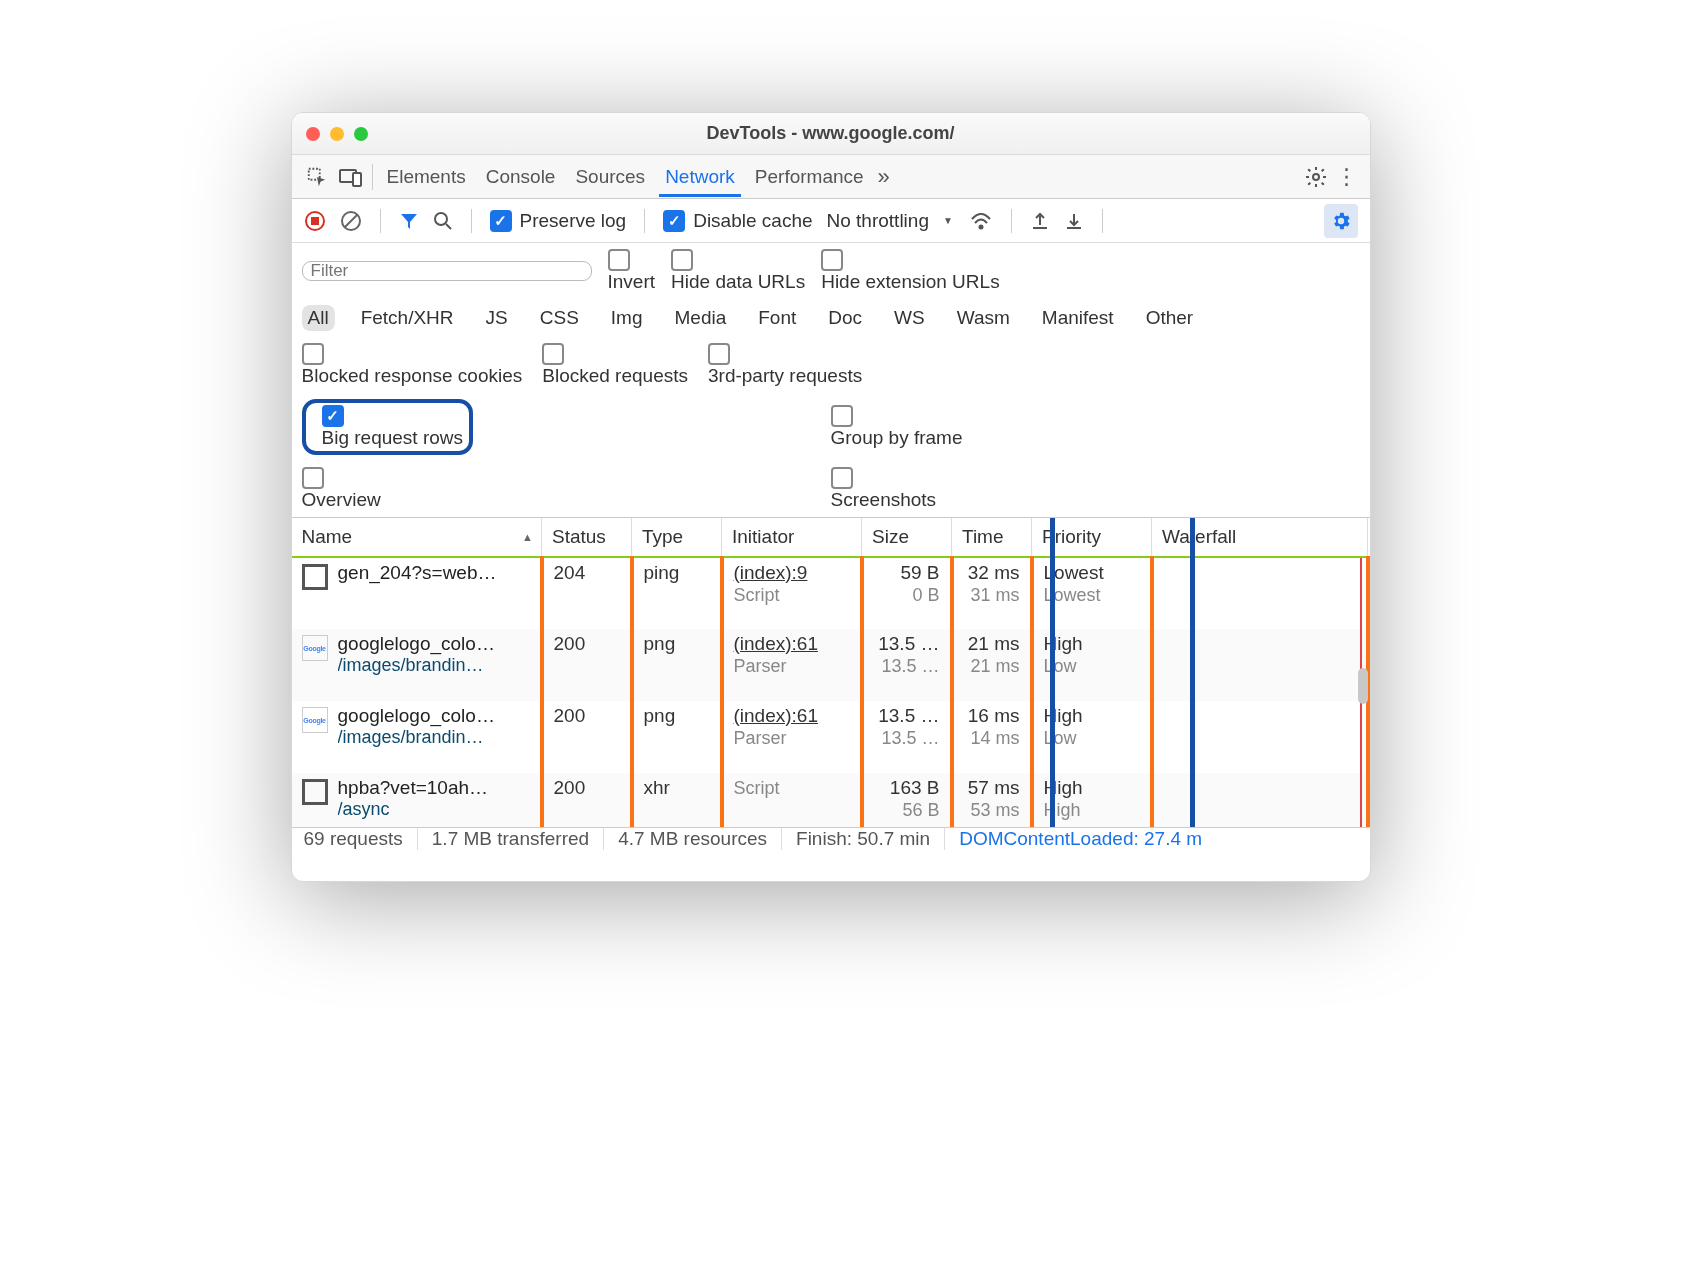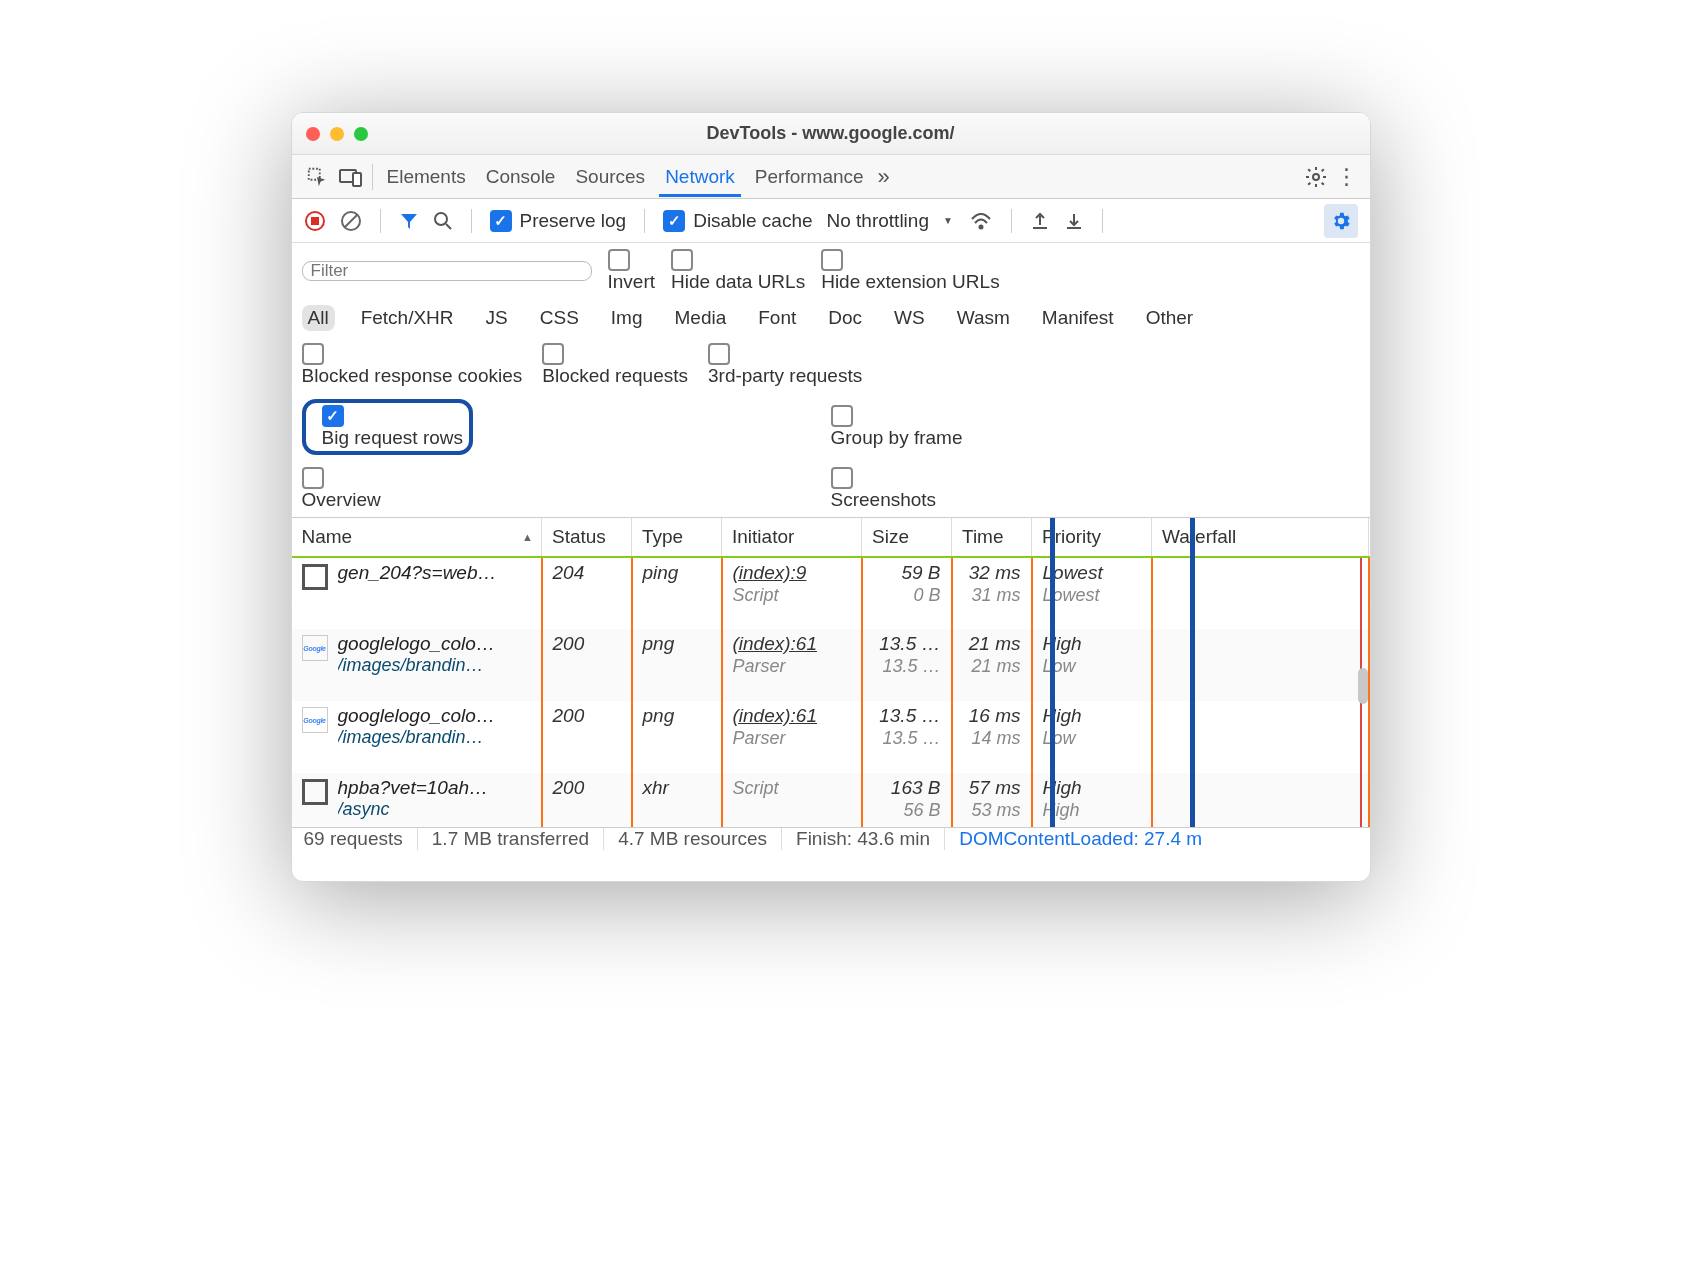--- a/index.html
+++ b/index.html
@@ -99,21 +99,21 @@
     z-index:50;
   }
   
   .table-wrap { border-top:1px solid #ccc; position:relative; height:310px; overflow:hidden; }
   table.net { width:100%; border-collapse:collapse; font-size:19px; table-layout:fixed; }
   table.net th {
     text-align:left; padding:8px 10px; border-right:1px solid #ddd; border-bottom:2px solid #84cc16;
     font-weight:400; color:#333; background:#fff; position:relative;
   }
   table.net th.sorted::after { content:"▲"; font-size:11px; color:#666; position:absolute; right:8px; top:13px; }
-  table.net td { padding:4px 10px; border-right:2px solid #f97316; vertical-align:top;font-style:italic; }
+  table.net td { padding:4px 10px; border-right:4px solid #f97316; vertical-align:top; }
   tbody tr { height:72px; }
   tbody tr:nth-child(even) td { background:#fafafa; }
   .name-cell { display:flex; gap:10px; align-items:flex-start; }
   .name-cell .favicon { width:26px; height:26px; border:3px solid #555; flex-shrink:0; margin-top:2px; }
   .name-cell .favicon.img { border:1px solid #ccc; display:flex; align-items:center; justify-content:center; font-size:7px; color:#4285f4; font-weight:bold; letter-spacing:-0.3px; }
   .name-cell .txt { overflow:hidden; }
   .name-cell .line1 { color:#222; white-space:nowrap; overflow:hidden; text-overflow:ellipsis; width:160px; }
   .name-cell .line2 { color:#0c4a6e; white-space:nowrap; overflow:hidden; text-overflow:ellipsis; width:160px; font-size:18px; }
   .initiator-link { text-decoration:underline; color:#333; }
   .sub { color:#888; font-size:18px; }
@@ -387,18 +387,18 @@
       </table>
       <div class="waterfall-line" style="right:8px;"></div>
       <div class="scroll-thumb"></div>
       <div class="hl-column" style="left:758px; top:-20px; width:145px; height:350px;"></div>
     </div>
 
     <div class="statusbar">
       <div class="seg">69 requests</div>
       <div class="seg">1.7 MB transferred</div>
       <div class="seg">4.7 MB resources</div>
-      <div class="seg">Finish: 43.6 min</div>
+      <div class="seg">Finish: 50.7 min</div>
       <div class="dcl">DOMContentLoaded: 27.4 m</div>
     </div>
 
   </div>
 </div>
 
 </body></html>

